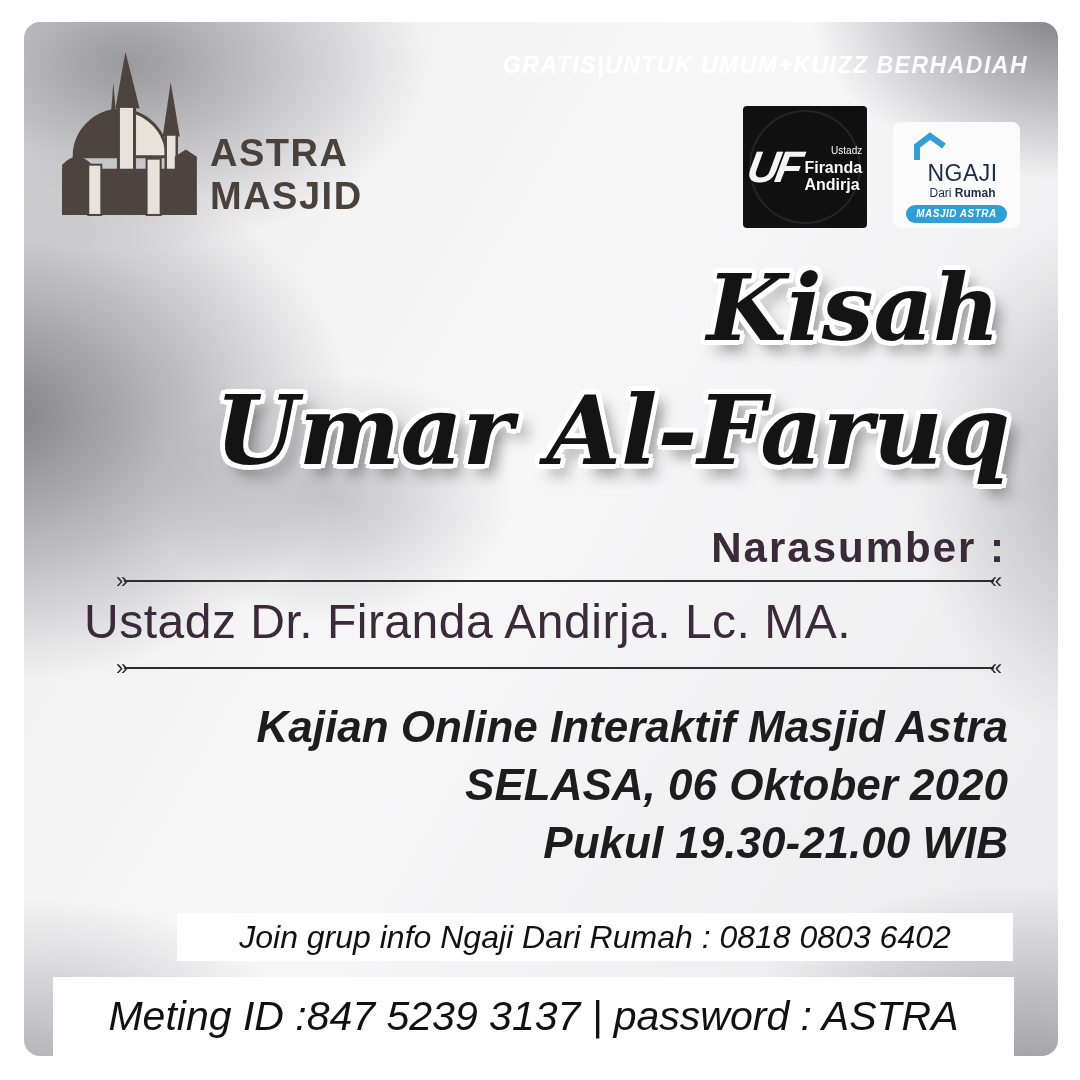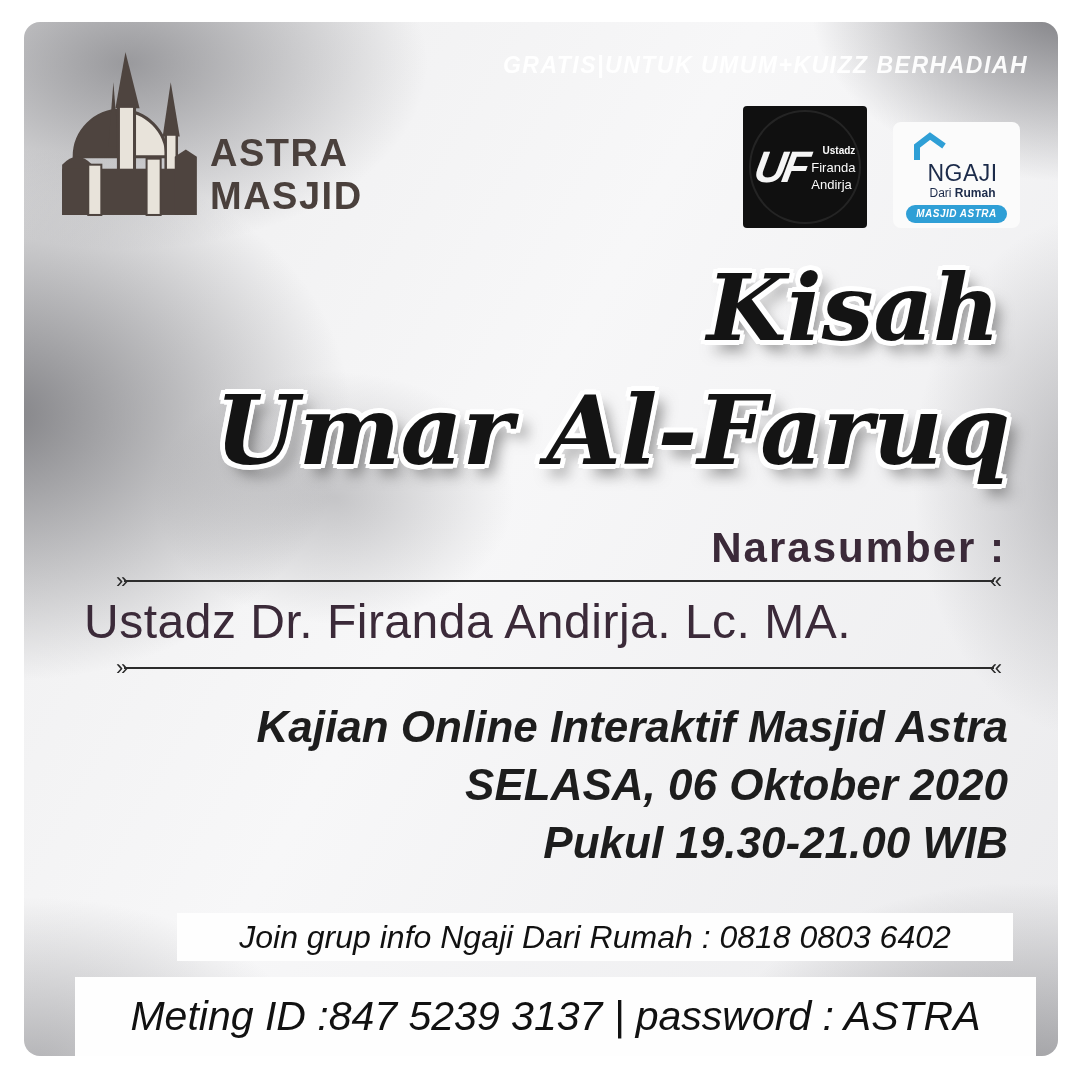--- a/index.html
+++ b/index.html
@@ -40,22 +40,22 @@
     background:#101010; border-radius:4px; display:flex; align-items:center;
     justify-content:center; gap:6px;
   }
   .uf-ring { position:absolute; left:6px; top:4px; right:6px; bottom:4px;
     border:2px solid #242424; border-radius:50%; }
   .uf-mono {
     color:#f5f5f5; font-size:44px; font-weight:bold; font-style:italic;
     transform:skewX(-10deg); letter-spacing:-4px; z-index:1;
   }
   .uf-text { z-index:1; color:#fbfbfb; text-align:left; line-height:17px; }
-  .uf-small { font-size:10px; font-weight:700; text-align:right; }
-  .uf-big { font-size:13px; font-weight:normal; }
+  .uf-small { font-size:10px; font-weight:400; text-align:right; }
+  .uf-big { font-size:16px; font-weight:bold; }
 
   .ngaji-logo {
     position:absolute; left:869px; top:100px; width:127px; height:106px;
     background:#fbfbfb; border-radius:8px; text-align:center; padding-top:2px;
     box-sizing:border-box;
   }
   .roof-icon { position:absolute; left:20px; top:10px; width:34px; height:30px; }
   .ngaji-title { margin-top:36px; color:#1c2b4a; font-size:23px; font-weight:normal;
     letter-spacing:0.5px; padding-left:12px; }
   .ngaji-sub { color:#1c2b4a; font-size:12px; margin-top:-1px; padding-left:12px; }
@@ -106,21 +106,21 @@
 
   
   .join-bar {
     position:absolute; left:153px; top:891px; width:836px; height:48px;
     background:#fefefe; color:#111111; font-size:32px; font-style:italic;
     font-weight:500; line-height:48px; text-align:center; white-space:nowrap;
   }
   .meeting-bar {
     position:absolute; left:29px; top:955px; width:961px; height:79px;
     background:#fefefe; color:#111111; font-size:41px; font-style:italic;
-    font-weight:500; line-height:79px; text-align:center; white-space:nowrap;margin-left:22px;
+    font-weight:500; line-height:79px; text-align:center; white-space:nowrap;
   }
 </style>
 </head>
 <body>
 
 <div class="poster">
   <div class="canvas">
 
     <svg class="mosque-icon" viewBox="0 0 145 175" xmlns="http://www.w3.org/2000/svg">
       <path d="M16 112 a46 46 0 0 1 92 0 Z" fill="#e8e3da" stroke="#4e443f" stroke-width="3"></path>

